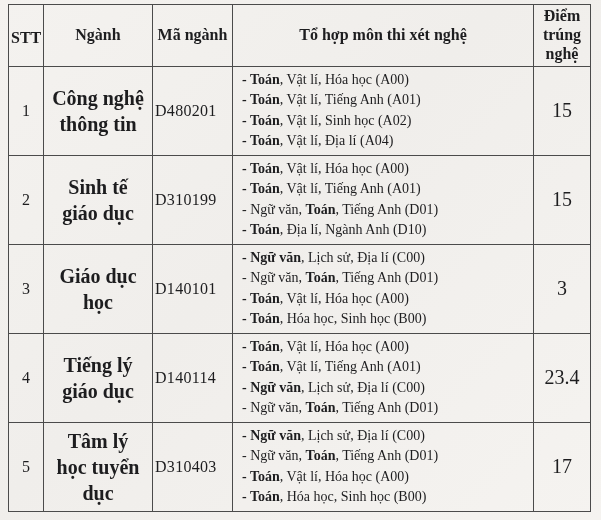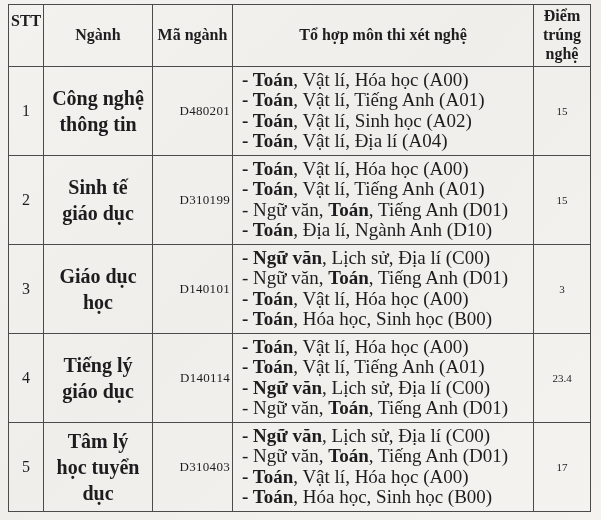--- a/index.html
+++ b/index.html
@@ -24,31 +24,31 @@
   }
   th,td{
     border:1.6px solid var(--line);
     padding:2px;
     vertical-align:middle;
     overflow:hidden;
   }
   thead tr{height:58px;}
   tbody tr{height:88px;}
   th{font-weight:bold;font-size:16px;text-align:center;line-height:1.18;}
-  th.th-stt{vertical-align:top;padding-top:7px;}
+  th.th-stt{vertical-align:top;padding-top:24px;}
   col.c-stt{width:35px;}
   col.c-major{width:109px;}
   col.c-code{width:80px;}
   col.c-combos{width:301px;}
   col.c-score{width:57px;}
   td.stt{text-align:center;font-size:16px;}
   td.major{text-align:center;font-weight:bold;font-size:20px;line-height:1.3;padding:0 8px;}
-  td.code{text-align:right;font-size:13px;letter-spacing:0.3px;}
-  td.combos{padding:3px 4px 3px 9px;font-size:19px;}
-  td.score{text-align:center;font-size:11px;}
+  td.code{text-align:left;font-size:16px;letter-spacing:0.3px;}
+  td.combos{padding:3px 4px 3px 9px;font-size:14px;}
+  td.score{text-align:center;font-size:20px;}
   .combo-line{line-height:20.5px;white-space:nowrap;}
   .combo-line .b{font-weight:bold;}
 </style>
 </head>
 <body>
 
 <div class="page">
   <table class="adm">
     <colgroup>
       <col class="c-stt">

